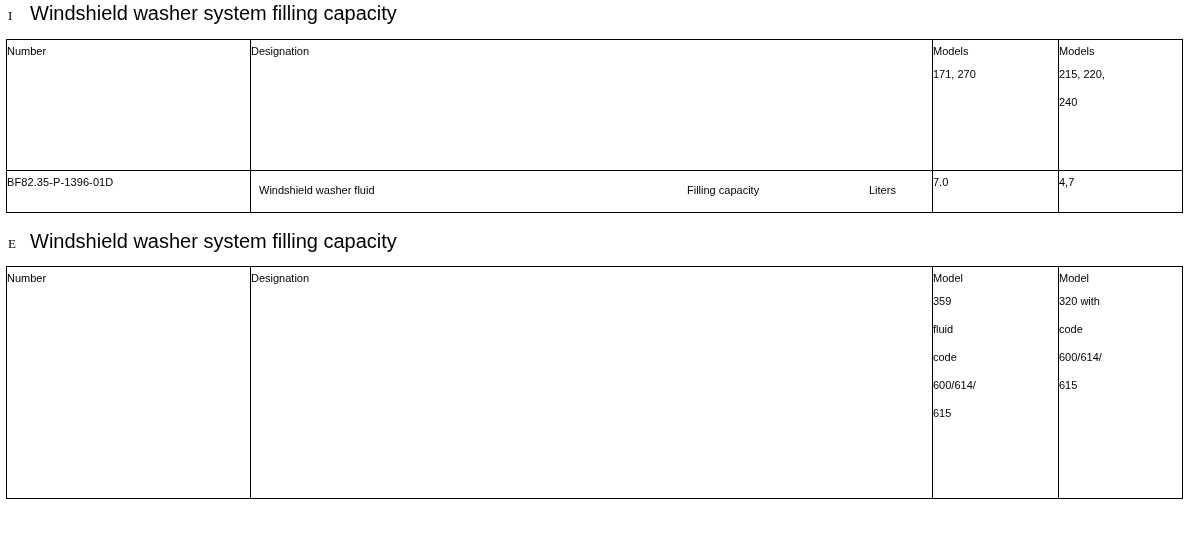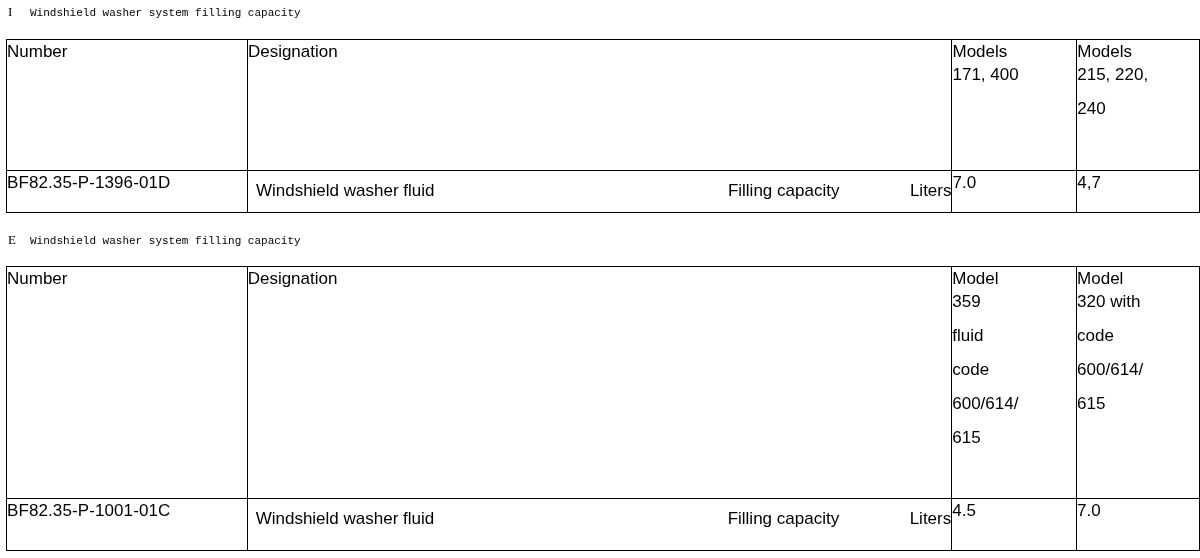--- a/index.html
+++ b/index.html
@@ -25,65 +25,65 @@
   }
   .section-heading .heading-marker {
     font-family: "Liberation Serif", serif;
     font-size: 13px;
     line-height: 16px;
     width: 30px;
     padding-left: 8px;
     box-sizing: border-box;
   }
   .section-heading .heading-text {
-    font-family: Liberation Mono, monospace;
-    font-size: 11px;
+    font-family: Liberation Sans, sans-serif;
+    font-size: 20px;
     line-height: 18px;
   }
 
   .doc-table {
     position: absolute;
     border-collapse: collapse;
     table-layout: fixed;
     border: 1.5px solid #000;
   }
   .doc-table td {
     border: 1.5px solid #000;
     vertical-align: top;
     padding: 0;
-    font-size: 17px;
+    font-size: 11px;
     line-height: 23px;
     font-family: "Liberation Sans", sans-serif;
   }
 
   .col-number  { width: 244px; }
   .col-design  { width: 682px; }
   .col-val1    { width: 126px; }
   .col-val2    { width: 124px; }
 
   .cell-pad {
     padding: 8px 0 0 8px;
   }
 
   .hdr-lines span {
     display: block;
   }
   .hdr-lines span.gap {
-    margin-top: 11px;
+    margin-top: 5px;
   }
 
   
   .design-row {
     display: flex;
     align-items: flex-end;
     padding: 8px 0 0 8px;
     white-space: nowrap;
   }
   .design-row .d-name   { width: 428px; }
-  .design-row .d-prop   { width: 182px; margin-left: 44px; }
+  .design-row .d-prop   { width: 182px; }
   .design-row .d-unit   { width: auto; }
 
   .num-cell {
     font-size: 12.5px;
     letter-spacing: 0.1px;
     padding: 9px 0 0 9px;
   }
 
   .val-cell { padding: 8px 0 0 8px; }
 
@@ -113,21 +113,21 @@
       <col class="col-design">
       <col class="col-val1">
       <col class="col-val2">
   </colgroup>
   <tbody>
     <tr class="hdr-row">
       <td class="cell-pad">Number</td>
       <td class="cell-pad">Designation</td>
       <td class="cell-pad hdr-lines">
         <span>Models</span>
-        <span>171, 400</span>
+        <span>171, 270</span>
       </td>
       <td class="cell-pad hdr-lines">
         <span>Models</span>
         <span>215, 220,</span>
         <span class="gap">240</span>
       </td>
     </tr>
     <tr class="data-row">
       <td class="num-cell">BF82.35-P-1396-01D</td>
       <td>
@@ -168,26 +168,14 @@
         <span class="gap">615</span>
       </td>
       <td class="cell-pad hdr-lines">
         <span>Model</span>
         <span>320 with</span>
         <span class="gap">code</span>
         <span class="gap">600/614/</span>
         <span class="gap">615</span>
       </td>
     </tr>
-    <tr class="data-row">
-      <td class="num-cell">BF82.35-P-1001-01C</td>
-      <td>
-        <div class="design-row">
-          <span class="d-name">Windshield washer fluid</span>
-          <span class="d-prop">Filling capacity</span>
-          <span class="d-unit">Liters</span>
-        </div>
-      </td>
-      <td class="val-cell">4.5</td>
-      <td class="val-cell">7.0</td>
-    </tr>
   </tbody>
 </table>
 
 </body></html>

